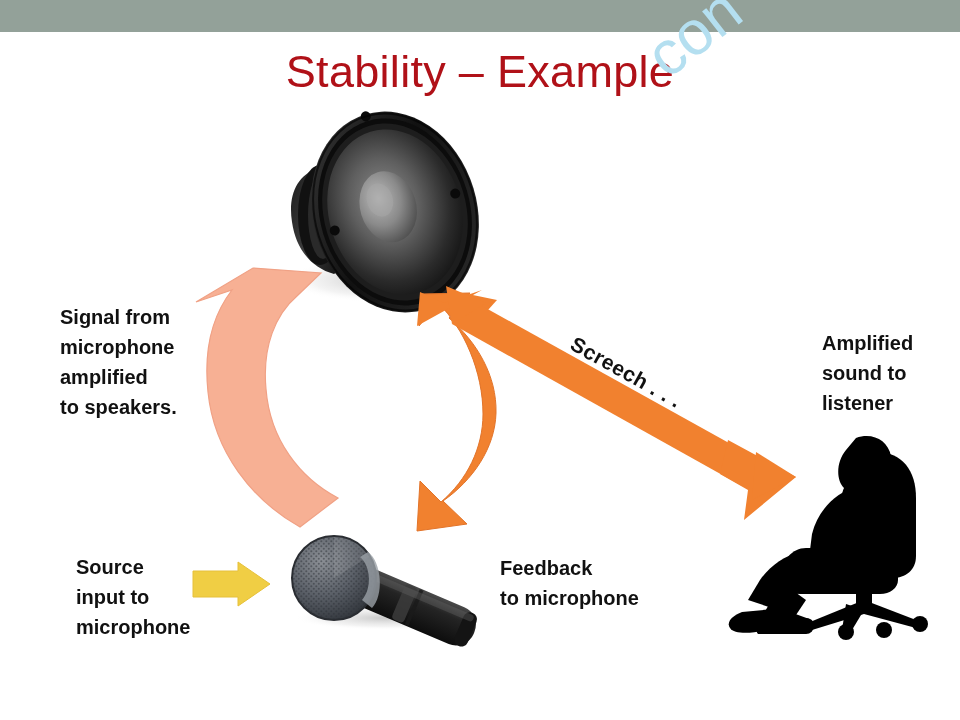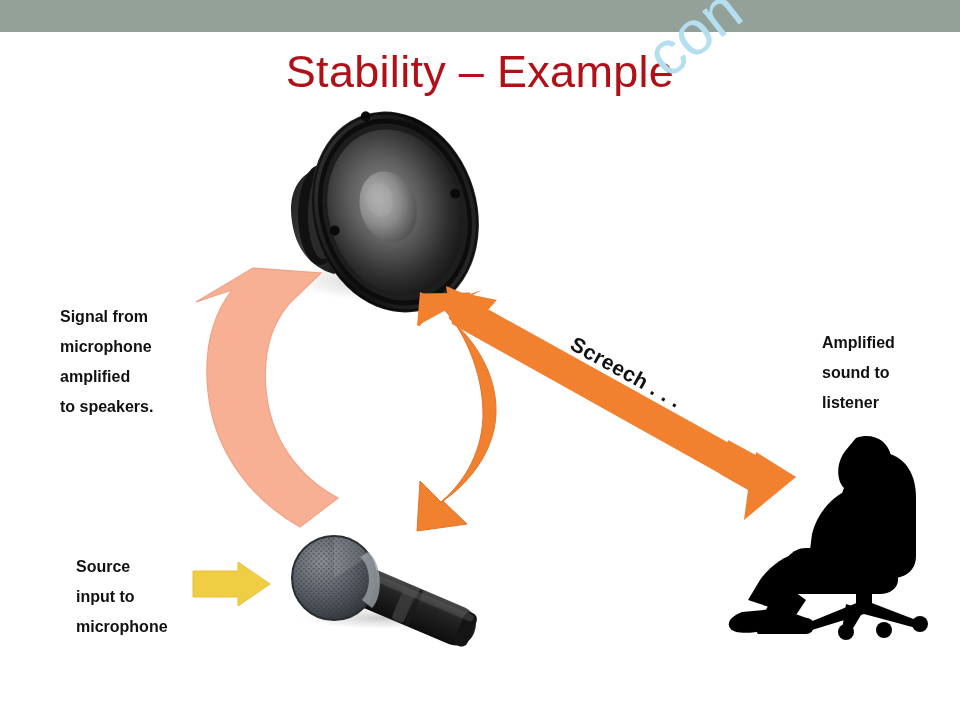--- a/index.html
+++ b/index.html
@@ -51,21 +51,21 @@
     transform-origin: left bottom;
     white-space: nowrap;
     pointer-events: none;
   }
 
   
   .callout {
     position: absolute;
     color: #111111;
     font-family: "Liberation Sans", sans-serif;
-    font-size: 16px;
+    font-size: 20px;
     font-weight: bold;
     line-height: 30px;
     white-space: pre-line;
   }
   #label-signal   { left: 60px;  top: 302px; }
   #label-source   { left: 76px;  top: 552px; }
   #label-feedback { left: 500px; top: 553px; }
   #label-amplified{ left: 822px; top: 328px; }
 
   #label-screech {
@@ -273,20 +273,22 @@
 
   <div class="callout" id="label-signal">Signal from
 microphone
 amplified
 to speakers.</div>
 
   <div class="callout" id="label-source">Source
 input to
 microphone</div>
 
+  <div class="callout" id="label-feedback">Feedback
+to microphone</div>
 
   <div class="callout" id="label-amplified">Amplified
 sound to
 listener</div>
 
   <div id="label-screech">Screech . . .</div>
 
 </div>
 
 </body></html>

